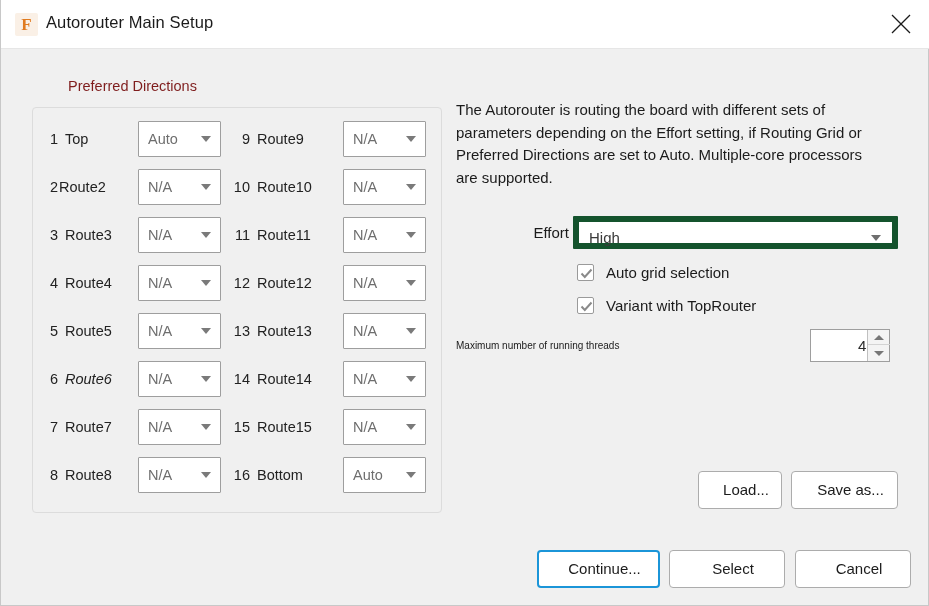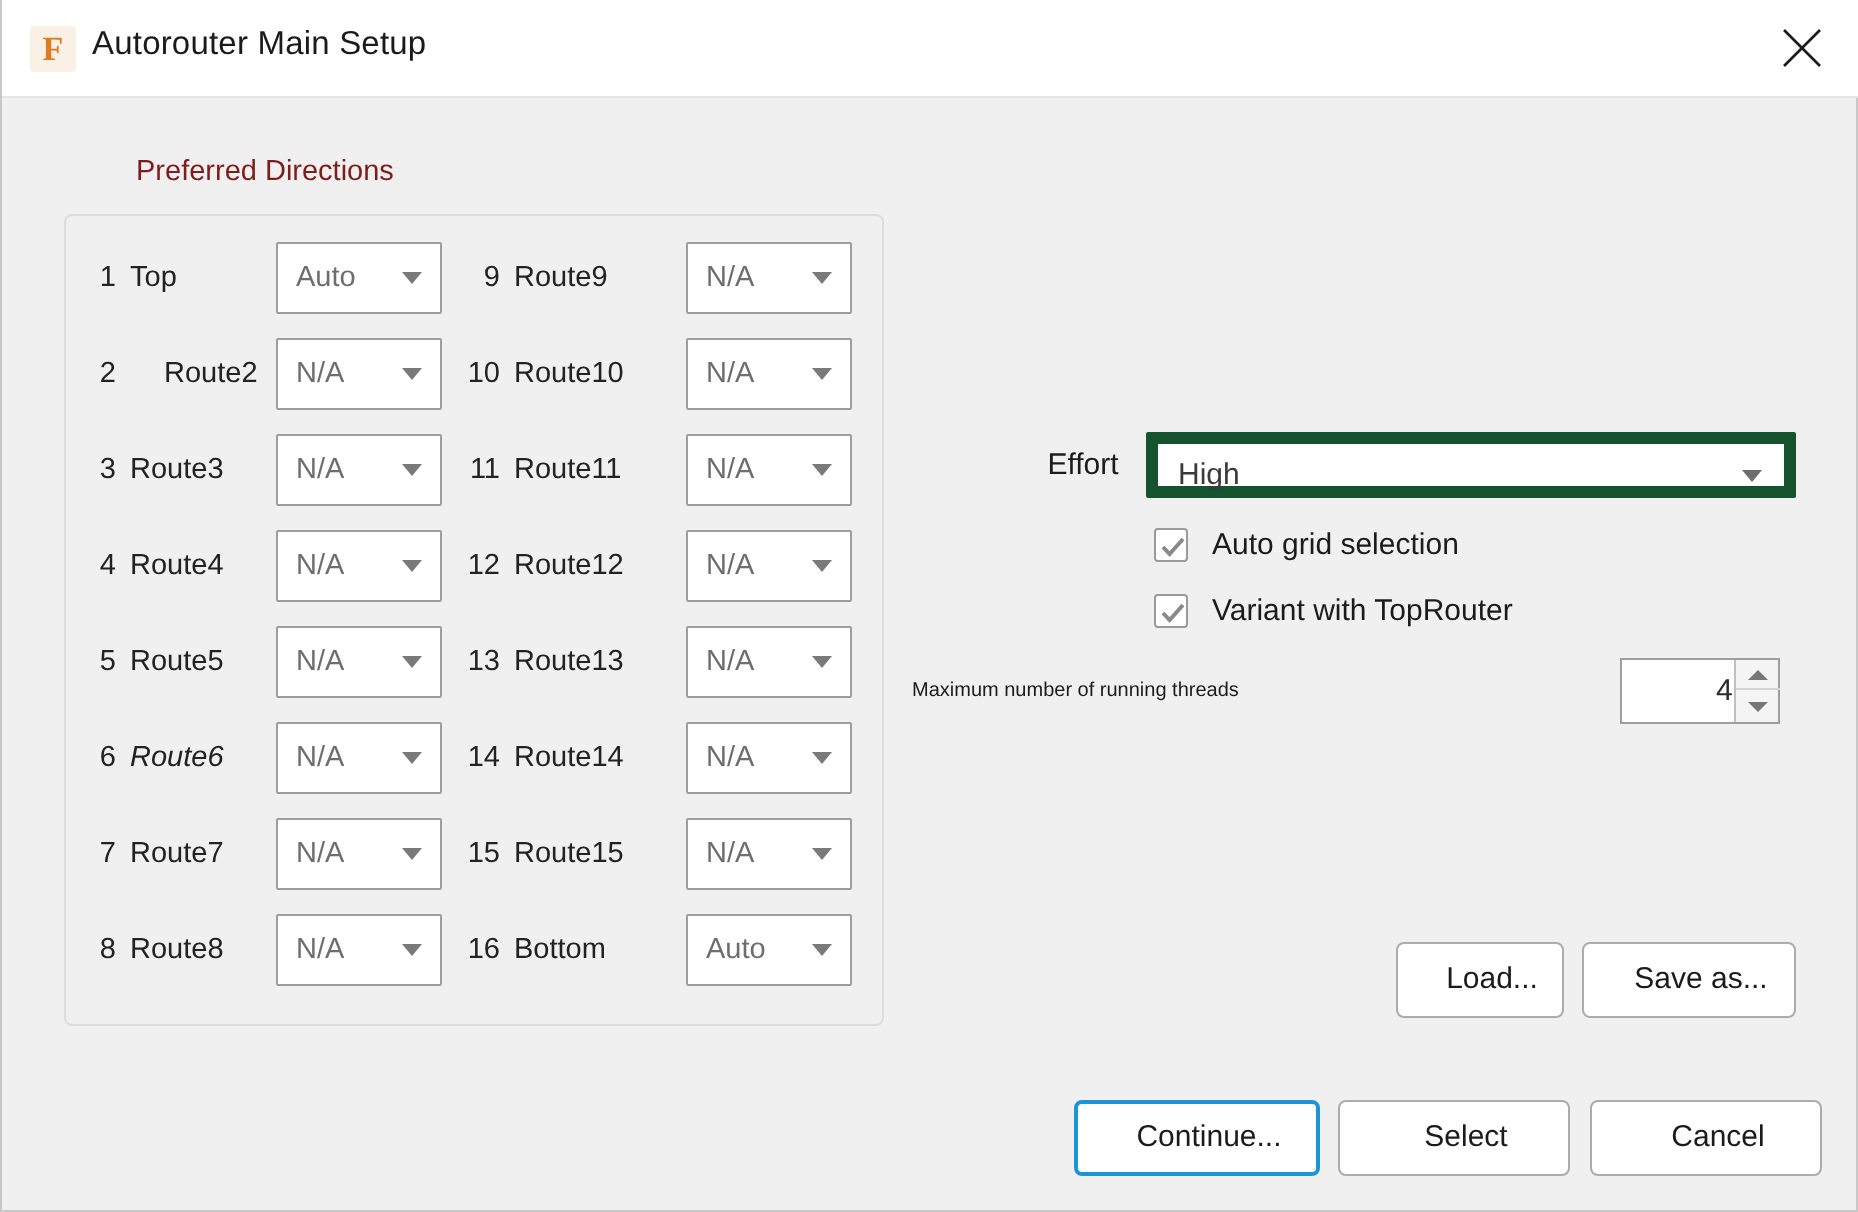--- a/index.html
+++ b/index.html
@@ -129,21 +129,21 @@
     line-height: 22.5px;
     color: #1b1b1b;
   }
   .effort-label {
     position: absolute;
     left: 513px; top: 216px;
     width: 55px;
     font-size: 15px;
     line-height: 33px;
     color: #1b1b1b;
-    text-align: center;
+    text-align: right;
   }
   .effort-combo {
     position: absolute;
     left: 572px; top: 216px;
     width: 325px; height: 33px;
     background: #ffffff;
     border: 6px solid #14532d;
     border-radius: 1px;
   }
   .effort-combo .val {
@@ -274,21 +274,21 @@
     <div class="row" style="left:0;top:14px;">
       <div class="num" style="left:8px;width:18px;">1</div>
       <div class="lbl" style="left:33px;">Top</div>
       <div class="combo" style="left:106px;width:83px;">
         <div class="val">Auto</div>
         <div class="arr"></div>
       </div>
     </div>
     <div class="row" style="left:0;top:62px;">
       <div class="num" style="left:8px;width:18px;">2</div>
-      <div class="lbl" style="left:50px;text-align:right;">Route2</div>
+      <div class="lbl" style="left:27px;text-align:right;">Route2</div>
       <div class="combo" style="left:106px;width:83px;">
         <div class="val">N/A</div>
         <div class="arr"></div>
       </div>
     </div>
     <div class="row" style="left:0;top:110px;">
       <div class="num" style="left:8px;width:18px;">3</div>
       <div class="lbl" style="left:33px;">Route3</div>
       <div class="combo" style="left:106px;width:83px;">
         <div class="val">N/A</div>
@@ -395,20 +395,21 @@
     <div class="row" style="left:0;top:350px;">
       <div class="num" style="left:196px;width:22px;">16</div>
       <div class="lbl" style="left:225px;">Bottom</div>
       <div class="combo" style="left:311px;width:83px;">
         <div class="val">Auto</div>
         <div class="arr"></div>
       </div>
     </div>
   </div>
 
+  <div class="desc">The Autorouter is routing the board with different sets of parameters depending on the Effort setting, if Routing Grid or Preferred Directions are set to Auto. Multiple-core processors are supported.</div>
 
   <div class="effort-label">Effort</div>
   <div class="effort-combo">
     <div class="val">High</div>
     <div class="arr"></div>
   </div>
 
   <div class="checkrow" style="top:262px;">
     <div class="checkbox">
       <svg width="13" height="13" viewBox="0 0 13 13">

